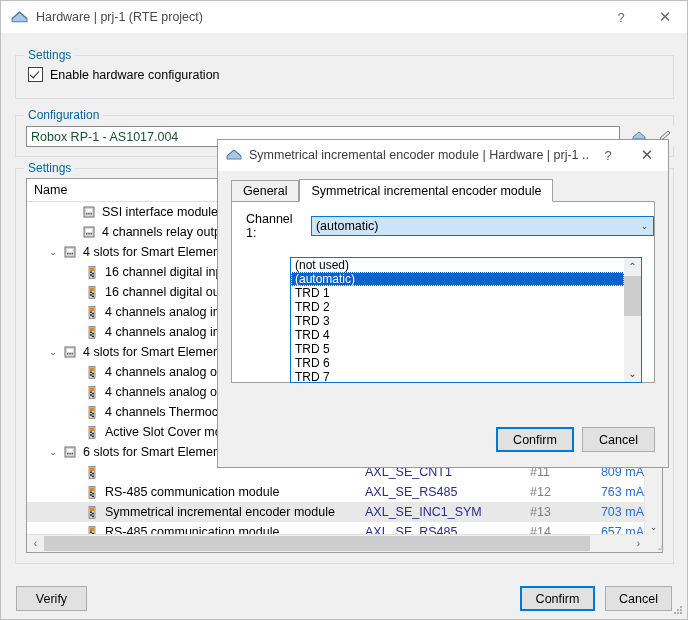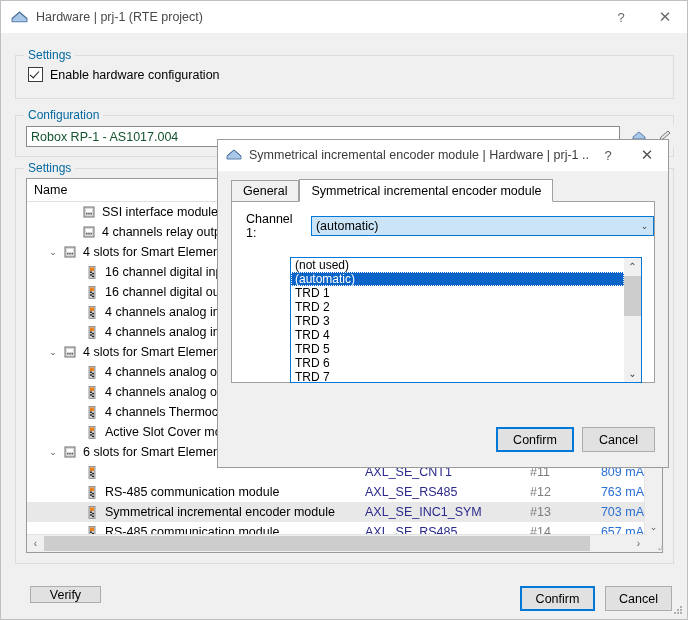--- a/index.html
+++ b/index.html
@@ -248,21 +248,21 @@
     background: #e1e1e1;
     border: 1px solid #adadad;
     font-family: "Liberation Sans", sans-serif;
     font-size: 12.5px;
     color: #000;
     display: flex;
     align-items: center;
     justify-content: center;
   }
   .btn.default { border: 2px solid #0078d7; background: #e1e1e1; }
-  #verify-btn { position: absolute; left: 15px; top: 553px; width: 71px; height: 17px; margin-left: 14px; }
+  #verify-btn { position: absolute; left: 15px; top: 553px; width: 71px; height: 25px; }
   #main-confirm-btn { position: absolute; left: 519px; top: 553px; width: 75px; height: 25px; }
   #main-cancel-btn { position: absolute; left: 604px; top: 553px; width: 67px; height: 25px; }
 
   .grip {
     position: absolute;
     right: 3px; bottom: 3px;
     width: 12px; height: 12px;
   }
 
   

